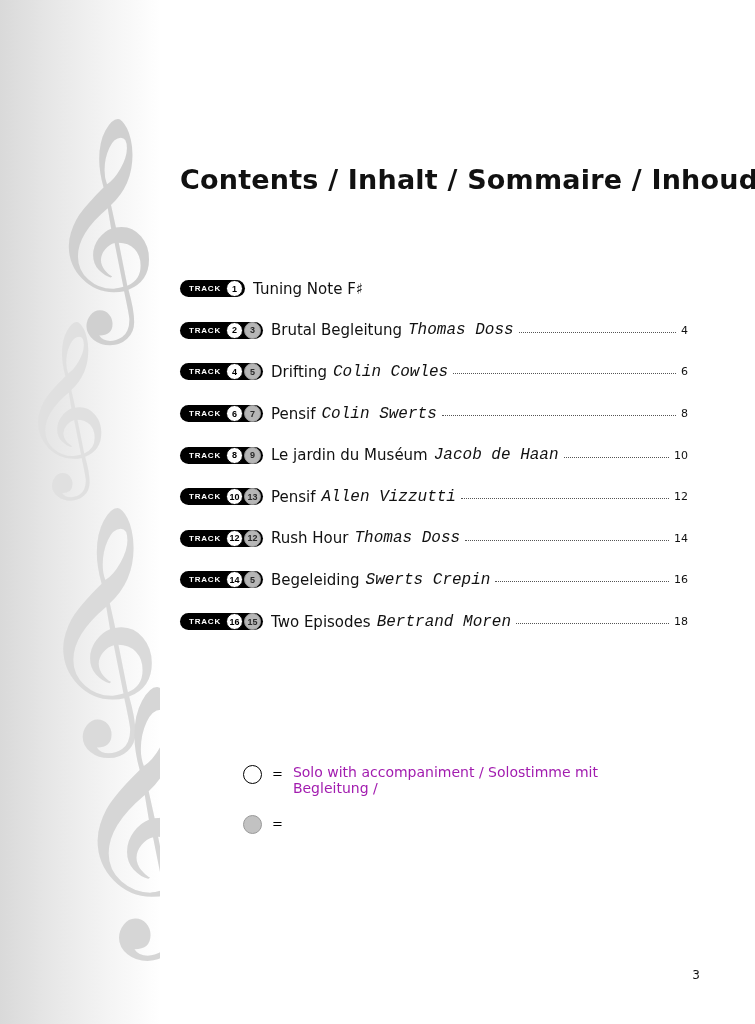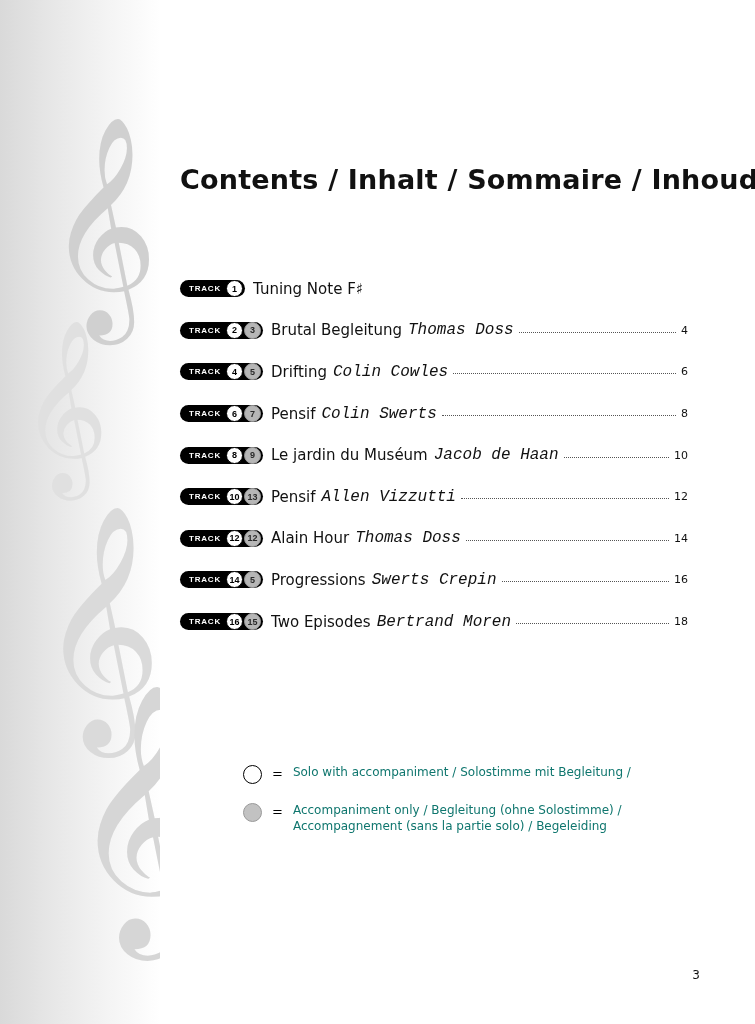--- a/index.html
+++ b/index.html
@@ -175,24 +175,24 @@
   }
   .legend-dot.solo { background: #ffffff; border: 1px solid #000000; }
   .legend-dot.accomp { background: #c2c2c2; border: 1px solid #9a9a9a; }
   .legend-eq {
     margin: 0 10px;
     font-size: 13px;
     line-height: 19px;
     font-family: "DejaVu Sans", sans-serif;
   }
   .legend-text {
-    font-size: 12px;
+    font-size: 14px;
     line-height: 16px;
     font-family: "DejaVu Sans", sans-serif;
-    color: #0f766e;
+    color: #a21caf;
   }
 
   .folio {
     position: absolute;
     right: 55px;
     bottom: 42px;
     font-size: 12px;
     font-family: "DejaVu Sans", sans-serif;
     color: #111;
   }
@@ -293,35 +293,35 @@
       </div>
     </div>
 
     <div class="toc-row">
       <div class="badge">
         <span class="track-word">TRACK</span>
         <span class="num solo">12</span>
         <span class="num accomp">12</span>
       </div>
       <div class="entry">
-        <span class="entry-title">Alain Hour</span>
+        <span class="entry-title">Rush Hour</span>
         <span class="entry-composer">Thomas Doss</span>
         <span class="dots"></span>
         <span class="pageno">14</span>
       </div>
     </div>
 
     <div class="toc-row">
       <div class="badge">
         <span class="track-word">TRACK</span>
         <span class="num solo">14</span>
         <span class="num accomp">5</span>
       </div>
       <div class="entry">
-        <span class="entry-title">Progressions</span>
+        <span class="entry-title">Begeleiding</span>
         <span class="entry-composer">Swerts Crepin</span>
         <span class="dots"></span>
         <span class="pageno">16</span>
       </div>
     </div>
 
     <div class="toc-row">
       <div class="badge">
         <span class="track-word">TRACK</span>
         <span class="num solo">16</span>
@@ -341,22 +341,18 @@
     <div class="legend-row">
       <span class="legend-dot solo"></span>
       <span class="legend-eq">=</span>
       <span class="legend-text">
         <span>Solo with accompaniment / Solostimme mit Begleitung /</span><br>
       </span>
     </div>
     <div class="legend-row">
       <span class="legend-dot accomp"></span>
       <span class="legend-eq">=</span>
-      <span class="legend-text">
-        <span>Accompaniment only / Begleitung (ohne Solostimme) /</span><br>
-        <span>Accompagnement (sans la partie solo) / Begeleiding</span>
-      </span>
     </div>
   </div>
 
   <div class="folio">3</div>
 
 </div>
 
 </body></html>

